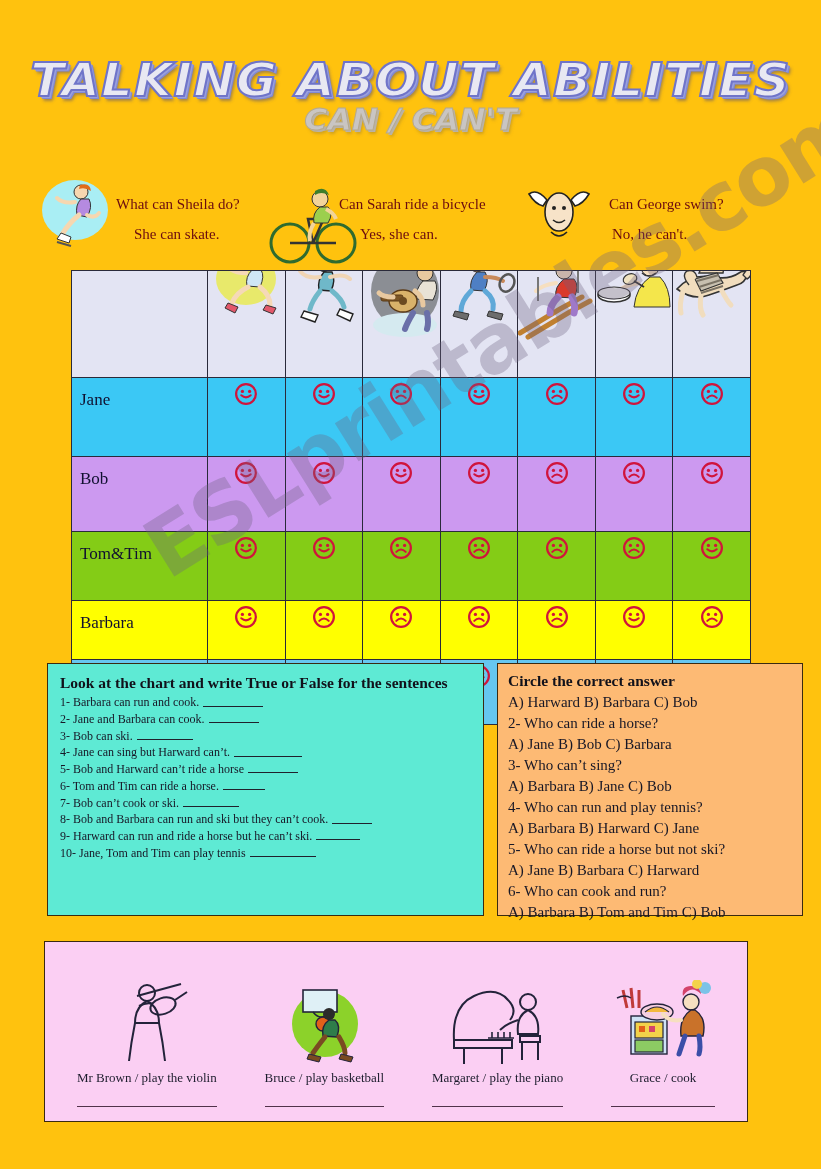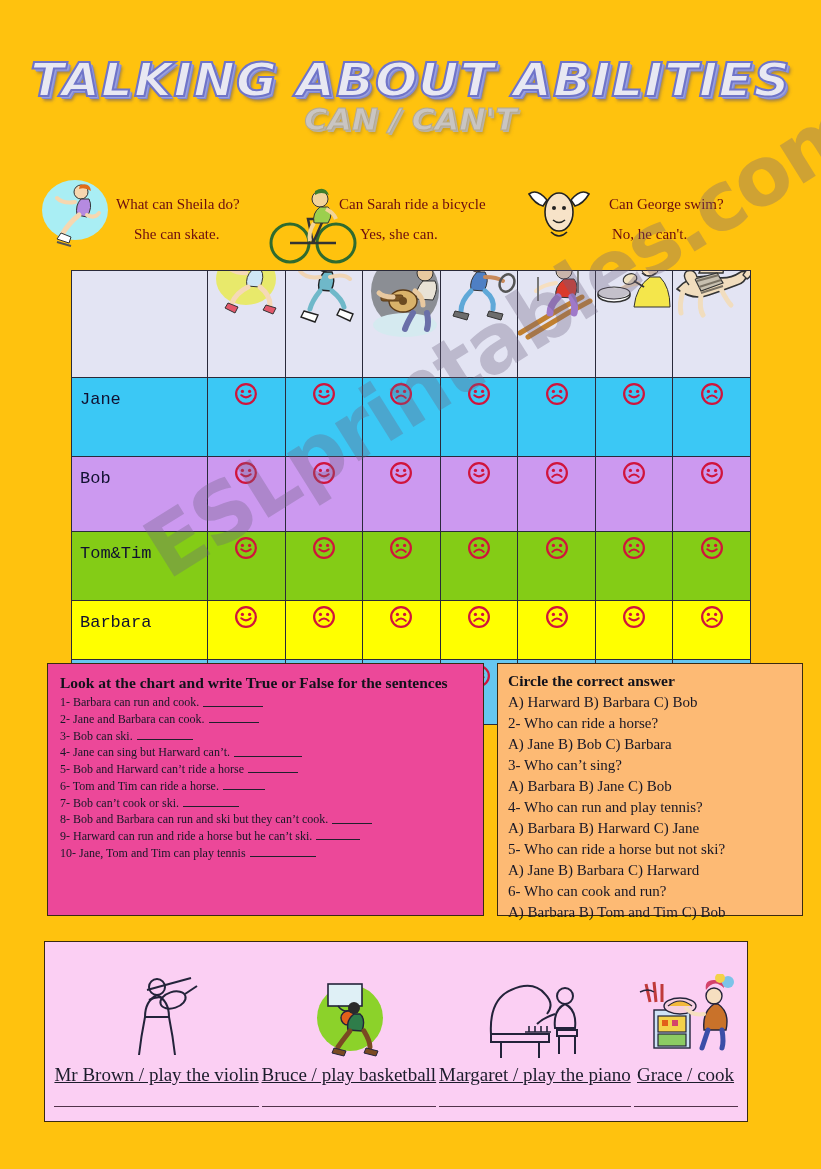--- a/index.html
+++ b/index.html
@@ -99,21 +99,21 @@
     position: relative;
     overflow: hidden;
   }
   #ability-table .name-cell {
     width: 127px;
     font-size: 17px;
     color: #101030;
     padding-left: 8px;
     vertical-align: top;
     padding-top: 12px;
-    font-family: Liberation Mono, monospace;
+    font-family: Liberation Serif, serif;
   }
   #ability-table .val-cell {
     text-align: center;
     vertical-align: top;
     padding-top: 4px;
   }
   #ability-table tr.r0 td { height: 66px; background: #3BC8F5; }
   #ability-table tr.r1 td { height: 62px; background: #CC99F0; }
   #ability-table tr.r2 td { height: 56px; background: #84cc16; }
   #ability-table tr.r3 td { height: 46px; background: #FFFF00; }
@@ -123,21 +123,21 @@
 
   
   .exbox {
     position: absolute;
     border: 1px solid #3a2a10;
     box-sizing: border-box;
     font-family: "Liberation Serif", serif;
   }
   #box-truefalse {
     left: 47px; top: 663px; width: 437px; height: 253px;
-    background: #ec4899;
+    background: #5eead4;
     padding: 10px 12px 2px 12px;
   }
   #box-circle {
     left: 497px; top: 663px; width: 306px; height: 253px;
     background: #fdba74;
     padding: 8px 10px 0 10px;
   }
   .ex-title {
     font-weight: bold;
     font-size: 15.5px;
@@ -173,26 +173,25 @@
     width: 100%;
     height: 100%;
     align-items: flex-end;
     justify-content: space-around;
     padding: 0 8px 14px 8px;
     box-sizing: border-box;
   }
   .bitem { text-align: center; position: relative; }
   .bitem .art { height: 88px; display: flex; align-items: flex-end; justify-content: center; }
   .bitem .cap {
-    font-size: 19px;
+    font-size: 13px;
     color: #1c1c2c;
     white-space: nowrap;
     margin-top: 4px;
     font-family: "Liberation Serif", serif;
-    text-decoration: underline;
   }
   .bitem .writeline {
     border-bottom: 1px solid #51324a;
     height: 16px;
     margin-top: 4px;
   }
 
   
   #watermark {
     position: absolute;

